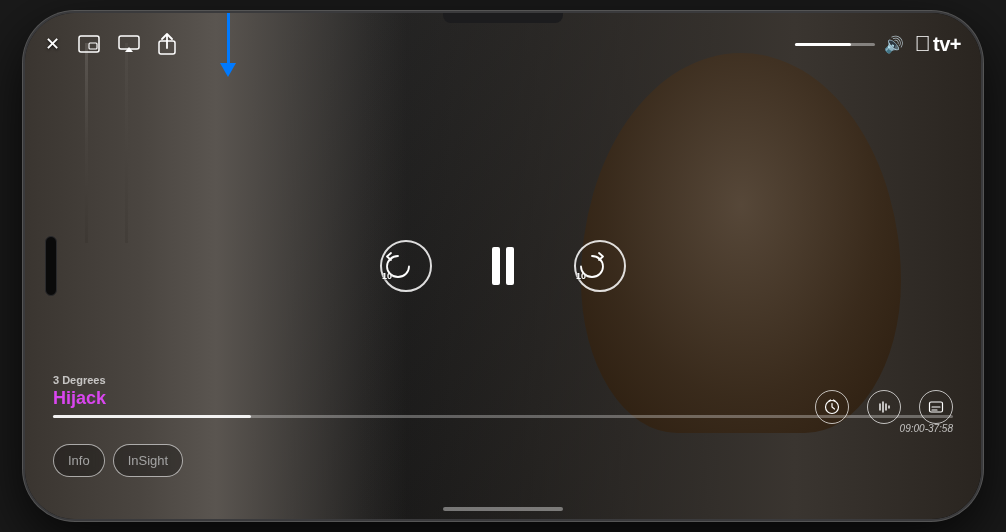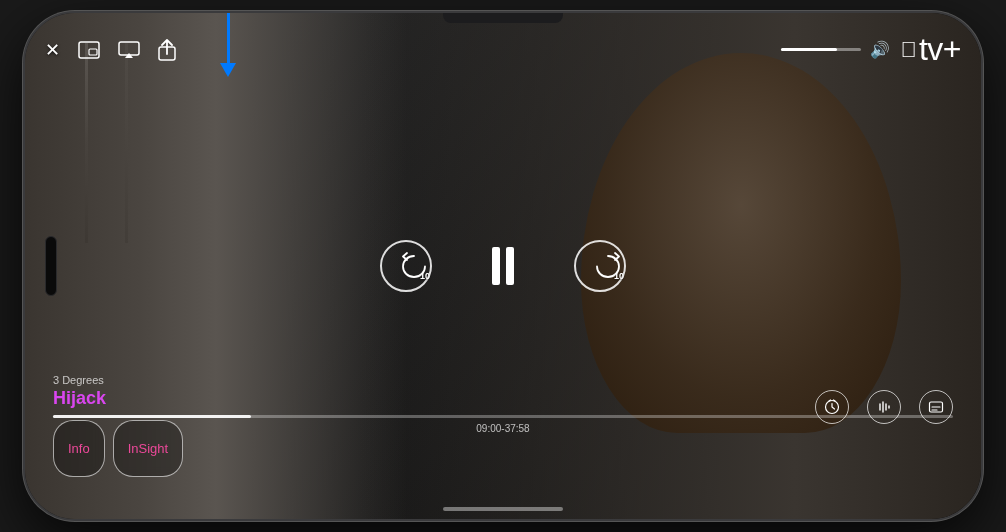--- a/index.html
+++ b/index.html
@@ -196,22 +196,22 @@
       display: flex;
       align-items: center;
       gap: 2px;
     }
     .apple-logo {
       color: white;
       font-size: 22px;
     }
     .tv-plus {
       color: white;
-      font-size: 32px;
-      font-weight: 400;
+      font-size: 20px;
+      font-weight: 700;
       letter-spacing: -0.5px;
     }
 
     
     .blue-arrow {
       position: absolute;
       top: 0;
       left: 195px;
       display: flex;
       flex-direction: column;
@@ -242,21 +242,21 @@
       gap: 60px;
     }
 
     .control-circle {
       width: 52px;
       height: 52px;
       border: 2px solid rgba(255,255,255,0.85);
       border-radius: 50%;
       display: flex;
       align-items: center;
-      justify-content: flex-end;
+      justify-content: flex-start;
       color: white;
       font-size: 11px;
       cursor: pointer;
       position: relative;
       text-shadow: 0 1px 2px rgba(0,0,0,0.5);
     }
 
     .pause-btn {
       color: white;
       font-size: 36px;
@@ -275,21 +275,21 @@
     
     .title-area {
       position: absolute;
       bottom: 110px;
       left: 28px;
     }
 
     .show-title {
       color: rgba(255,255,255,0.7);
       font-size: 11px;
-      font-weight: 400;
+      font-weight: 700;
       margin-bottom: 2px;
     }
 
     .episode-title {
       color: #d946ef;
       font-size: 18px;
       font-weight: 700;
     }
 
     
@@ -310,22 +310,23 @@
 
     .progress-bar-fill {
       height: 100%;
       width: 22%;
       background: rgba(255,255,255,0.9);
       border-radius: 2px;
     }
 
     .progress-times {
       display: flex;
-      justify-content: center;
+      justify-content: flex-end;
       margin-top: 5px;
+      font-style: italic;
     }
 
     .time-text {
       color: rgba(255,255,255,0.7);
       font-size: 10px;
     }
 
     
     .right-controls {
       position: absolute;
@@ -352,24 +353,24 @@
     
     .bottom-pills {
       position: absolute;
       bottom: 42px;
       left: 28px;
       display: flex;
       gap: 8px;
     }
 
     .pill-btn {
-      padding: 20px 14px;
+      padding: 8px 14px;
       border: 1.5px solid rgba(255,255,255,0.6);
       border-radius: 20px;
-      color: #ec4899;
+      color: #a3a3a3;
       font-size: 13px;
       font-weight: 500;
       cursor: pointer;
       background: rgba(0,0,0,0.3);
       backdrop-filter: blur(4px);
     }
 
     
     .home-indicator {
       position: absolute;

